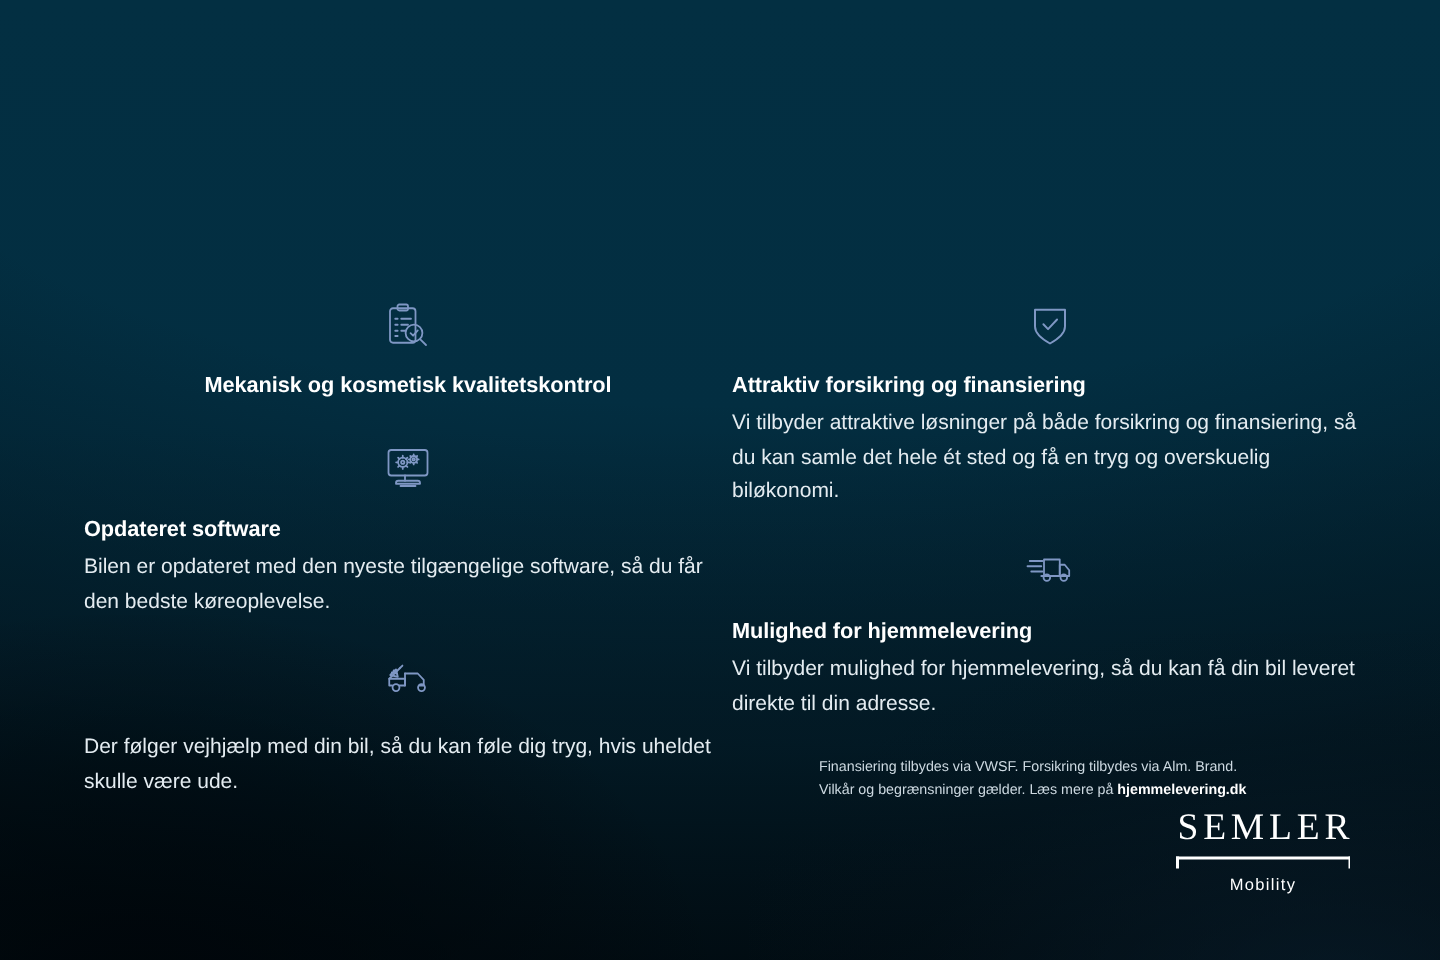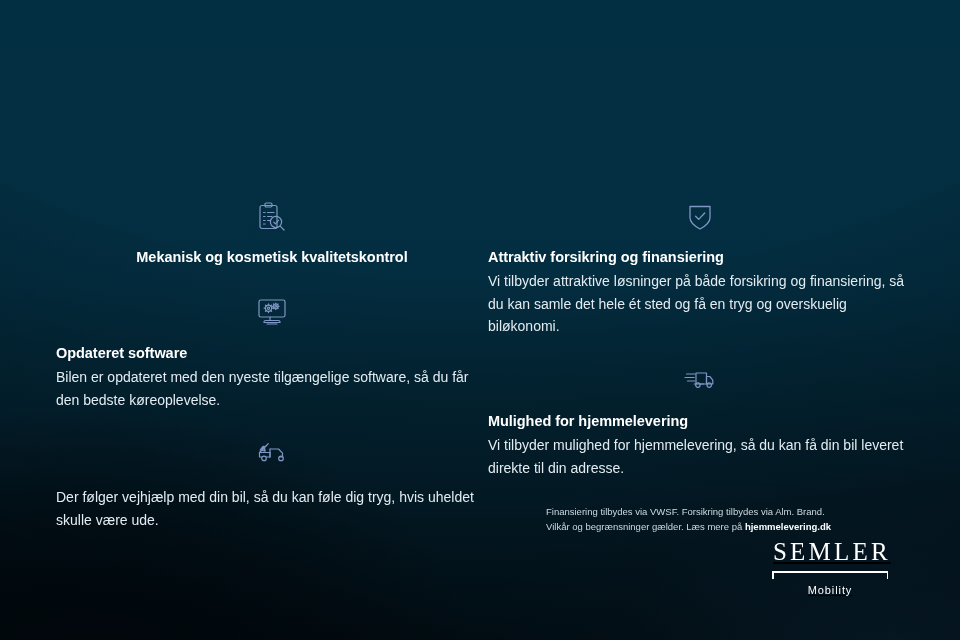--- a/index.html
+++ b/index.html
@@ -114,25 +114,24 @@
     margin-top: 6px;
     padding-left: 58px;
     font-size: 9.5px;
     line-height: 1.55;
     color: #cdd9e1;
   }
   .disclaimer b { color: #ffffff; font-weight: bold; }
 
   .logo {
     position: absolute;
-    right: 70px;
+    right: 58px;
     bottom: 44px;
     width: 120px;
     text-align: center;
-    text-decoration: underline;
   }
   .logo-word {
     font-family: "Liberation Serif", serif;
     font-size: 25px;
     letter-spacing: 3.2px;
     color: #ffffff;
     line-height: 1;
     padding-left: 3px;
   }
   .logo-rule {

